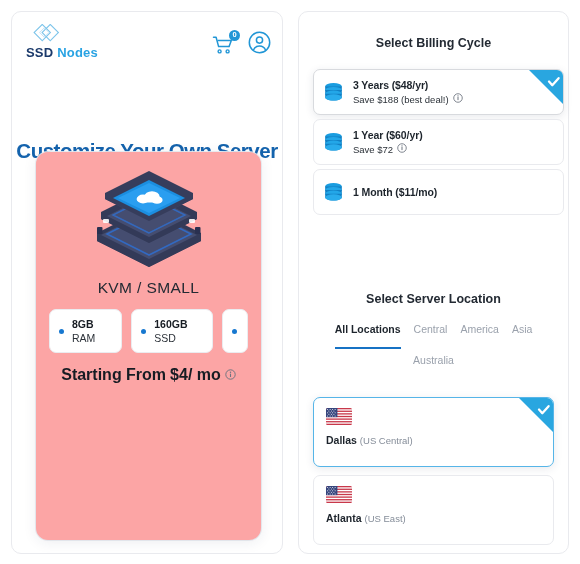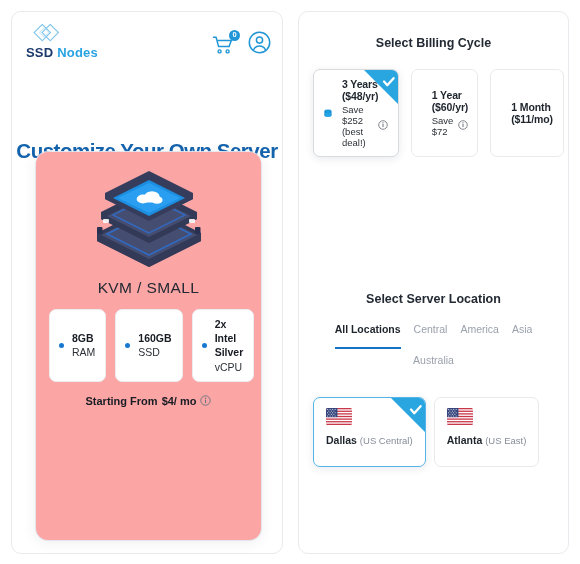--- a/index.html
+++ b/index.html
@@ -76,35 +76,35 @@
     min-height: 30px; padding: 7px 10px 7px 9px;
     display: flex; align-items: center; gap: 8px;
     background: #fff;
   }
   .dot { width: 5px; height: 5px; border-radius: 50%; background: #1778d0; flex: none; }
   .spec-text { font-size: 10.5px; color: #2b3138; line-height: 1.35; }
   .spec-text b { font-weight: bold; color: #171c23; }
 
   .price-row {
     margin-top: 13px; text-align: center;
-    font-size: 11px; font-weight: bold; color: #171c23;
+    font-size: 16px; font-weight: bold; color: #171c23;
     display: flex; align-items: center; justify-content: center; gap: 4px;
   }
 
   
   .section-title {
     text-align: center; font-size: 12.5px; font-weight: bold; color: #232a33;
   }
   #billing-title  { position: absolute; left: 0; right: 0; top: 24px; }
   #location-title { position: absolute; left: 0; right: 0; top: 280px; }
 
   
   .billing-list {
     position: absolute; left: 14px; top: 57px; right: 4px;
-    display: flex; flex-direction: row; gap: 12px;
+    display: flex; flex-direction: column; gap: 4px;
   }
   .opt-card {
     position: relative; overflow: hidden;
     border: 1px solid #e9eaee; border-radius: 7px;
     background: #fff; min-height: 46px;
     padding: 8px 10px; display: flex; align-items: center; gap: 10px;
   }
   .opt-card.selected {
     border-color: #d8dade;
     box-shadow: 0 2px 9px rgba(40,50,80,.10);
@@ -127,21 +127,21 @@
   }
   .tab {
     font-size: 10.5px; color: #9aa1ac; padding-bottom: 12px;
     border-bottom: 2.5px solid transparent; white-space: nowrap;
   }
   .tab.active { color: #1d242c; font-weight: bold; border-bottom-color: #1672c4; }
 
   
   .loc-list {
     position: absolute; left: 14px; right: 14px; top: 385px;
-    display: flex; flex-direction: row; gap: 8px;
+    display: flex; flex-direction: column; gap: 8px;
   }
   .loc-card {
     position: relative; overflow: hidden;
     border: 1px solid #e9eaee; border-radius: 7px;
     background: #fff; height: 70px; padding: 10px 12px;
   }
   .loc-card.selected {
     border-color: #56b5e8;
     box-shadow: 0 2px 9px rgba(40,50,80,.10);
   }
@@ -241,21 +241,20 @@
         <div class="spec-item">
           <span class="dot"></span>
           <span class="spec-text"><b>8GB</b> <span>RAM</span></span>
         </div>
         <div class="spec-item">
           <span class="dot"></span>
           <span class="spec-text"><b>160GB</b> <span>SSD</span></span>
         </div>
         <div class="spec-item">
           <span class="dot"></span>
-          <span class="spec-text"><b>2x Intel Silver</b> <span>vCPU</span></span>
         </div>
       </div>
 
       <div class="price-row">
         <span>Starting From</span>
         <span>$4/ mo</span>
         <span>
           <svg width="11" height="11" viewBox="0 0 11 11">
             <circle cx="5.5" cy="5.5" r="4.7" fill="none" stroke="#6d7480" stroke-width=".95"></circle>
             <circle cx="5.5" cy="3.2" r=".72" fill="#6d7480"></circle>
@@ -278,21 +277,21 @@
           <path d="M1.2 4.4v3.4c0 1.8 3.7 3.3 8.3 3.3s8.3-1.5 8.3-3.3V4.4z" fill="#1280c4"></path>
           <ellipse cx="9.5" cy="8.1" rx="8.3" ry="3.2" fill="#23a7e8"></ellipse>
           <path d="M1.2 8.1v3.4c0 1.8 3.7 3.3 8.3 3.3s8.3-1.5 8.3-3.3V8.1z" fill="#1280c4"></path>
           <ellipse cx="9.5" cy="11.8" rx="8.3" ry="3.2" fill="#23a7e8"></ellipse>
           <path d="M1.2 11.8v3.4c0 1.8 3.7 3.3 8.3 3.3s8.3-1.5 8.3-3.3v-3.4z" fill="#1280c4"></path>
           <ellipse cx="9.5" cy="15.4" rx="8.3" ry="3.2" fill="#29acec"></ellipse>
         </svg>
         <div class="opt-body">
           <div class="opt-main">3 Years ($48/yr)</div>
           <div class="opt-sub">
-            <span>Save $252 (best deal!)</span>
+            <span>Save $188 (best deal!)</span>
             <span>
               <svg width="10" height="10" viewBox="0 0 11 11">
                 <circle cx="5.5" cy="5.5" r="4.7" fill="none" stroke="#6d7480" stroke-width=".95"></circle>
                 <circle cx="5.5" cy="3.2" r=".72" fill="#6d7480"></circle>
                 <rect x="4.95" y="4.5" width="1.1" height="3.5" rx=".5" fill="#6d7480"></rect>
               </svg>
             </span>
           </div>
         </div>
         <svg class="corner-check" viewBox="0 0 34 34">

